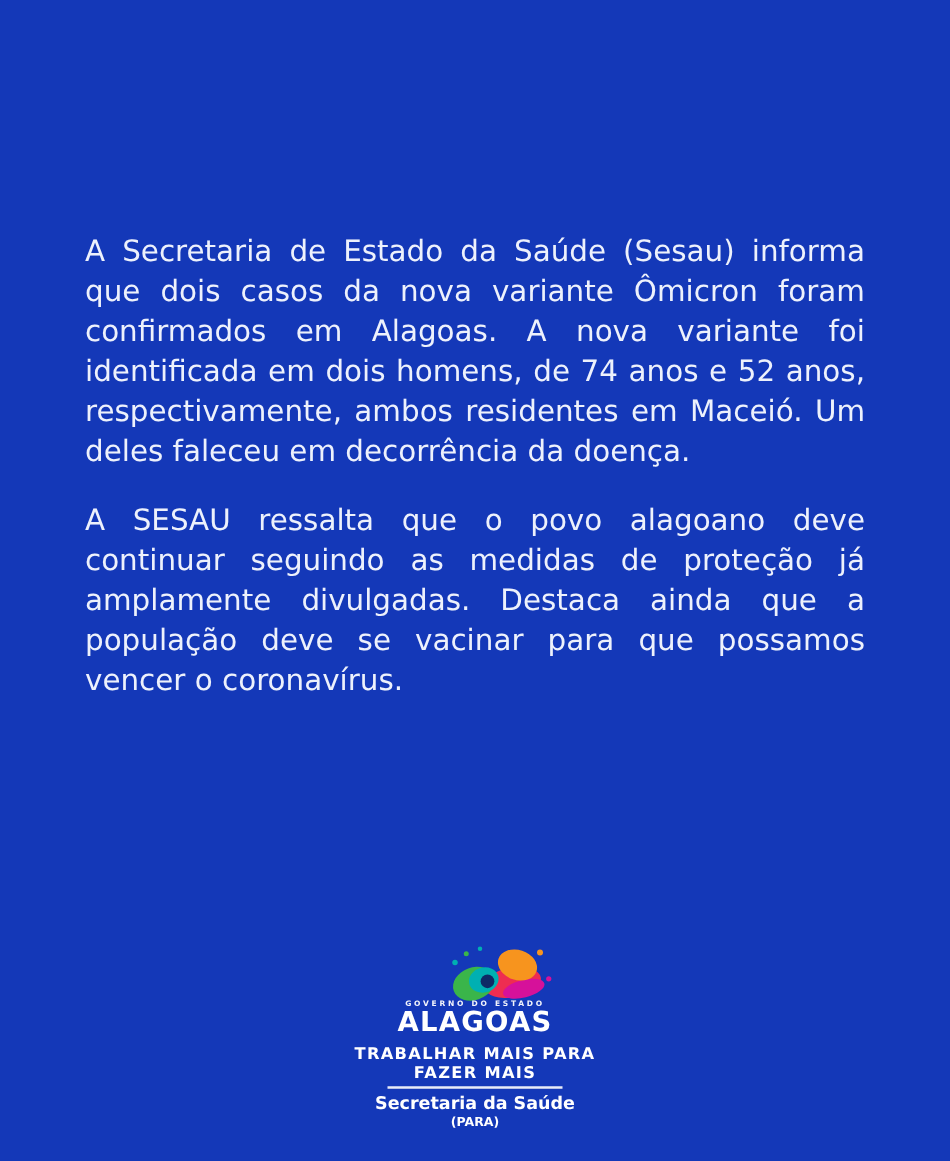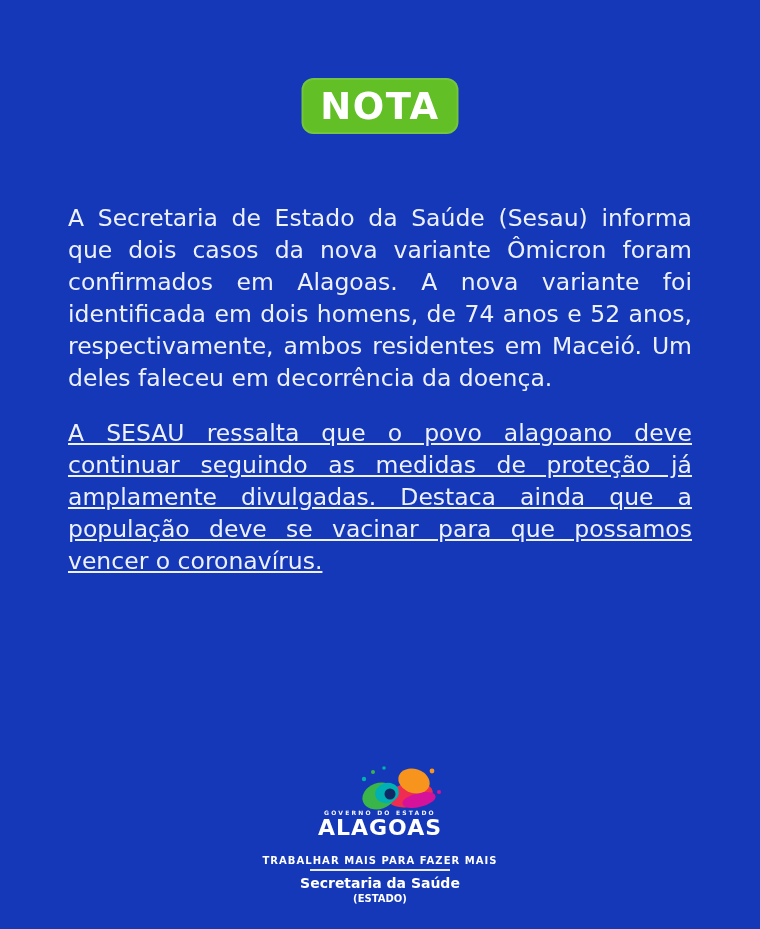--- a/index.html
+++ b/index.html
@@ -28,30 +28,30 @@
     color: #ffffff;
     font-size: 37px;
     font-weight: 700;
     letter-spacing: 1.5px;
     line-height: 1;
   }
 
   
   .content {
     position: absolute;
-    top: 202px; left: 68px;
+    top: 185px; left: 68px;
     width: 624px;
     color: #edf1fc;
     font-size: 23.5px;
     line-height: 32px;
     font-weight: 500;
     text-align: justify;
   }
   .content p { margin: 0 0 23px 0; }
-  .content p:last-child { margin-bottom: 0; text-decoration: underline; }
+  .content p:last-child { margin-bottom: 0; }
 
   
   .footer {
     position: absolute;
     bottom: 24px; left: 50%;
     transform: translateX(-50%);
     width: 240px;
     display: flex; flex-direction: column; align-items: center;
     color: #ffffff;
     text-align: center;
@@ -60,39 +60,36 @@
   .footer .gov {
     font-size: 6px; font-weight: 700;
     letter-spacing: 2.2px; opacity: .95;
     margin-bottom: 1px;
   }
   .footer .state {
     font-size: 22px; font-weight: 800;
     letter-spacing: 1px; line-height: 1;
   }
   .footer .slogan {
-    font-size: 10px; font-weight: 700;
-    letter-spacing: 1.05px; margin-top: 16px;
+    font-size: 13px; font-weight: 700;
+    letter-spacing: 1.05px; margin-top: 6px;
   }
   .footer .divider {
     width: 140px; height: 1.5px;
     background: #ffffff; opacity: .9;
     margin: 3px 0;
   }
   .footer .dept { font-size: 14px; font-weight: 700; line-height: 1.3; }
   .footer .acronym { font-size: 10px; font-weight: 700; line-height: 1.3; }
 </style>
 </head>
 <body style="background: rgb(20, 56, 184);">
 
 <main class="poster">
 
-  <div class="badge" style="background: rgb(98, 191, 38);">
-    <span style="color: rgb(255, 255, 255);">NOTA</span>
-  </div>
 
   <section class="content" style="color: rgb(237, 241, 252);">
     <p>A Secretaria de Estado da Saúde (Sesau) informa que dois casos da nova variante Ômicron foram confirmados em Alagoas. A nova variante foi identificada em dois homens, de 74 anos e 52 anos, respectivamente, ambos residentes em Maceió. Um deles faleceu em decorrência da doença.</p>
     <p>A SESAU ressalta que o povo alagoano deve continuar seguindo as medidas de proteção já amplamente divulgadas. Destaca ainda que a população deve se vacinar para que possamos vencer o coronavírus.</p>
   </section>
 
   <footer class="footer">
     <svg class="splash" width="92" height="50" viewBox="0 0 92 50" aria-hidden="true">
 
       <circle cx="11" cy="15" r="2.2" fill="#00b0b2"></circle>
@@ -106,16 +103,16 @@
       <ellipse cx="26" cy="32" rx="17" ry="13" fill="#3ab54a" transform="rotate(-20 26 32)"></ellipse>
       <ellipse cx="34" cy="29" rx="12" ry="10" fill="#00b0b2" transform="rotate(-15 34 29)"></ellipse>
       <circle cx="37" cy="30" r="5.5" fill="#0e2a66"></circle>
       <ellipse cx="61" cy="17" rx="16" ry="12" fill="#f7941e" transform="rotate(18 61 17)"></ellipse>
     </svg>
     <div class="gov">GOVERNO DO ESTADO</div>
     <div class="state">ALAGOAS</div>
     <div class="slogan">TRABALHAR MAIS PARA FAZER MAIS</div>
     <div class="divider"></div>
     <div class="dept">Secretaria da Saúde</div>
-    <div class="acronym">(ESTADO)</div>
+    <div class="acronym">(PARA)</div>
   </footer>
 
 </main>
 
 </body></html>

